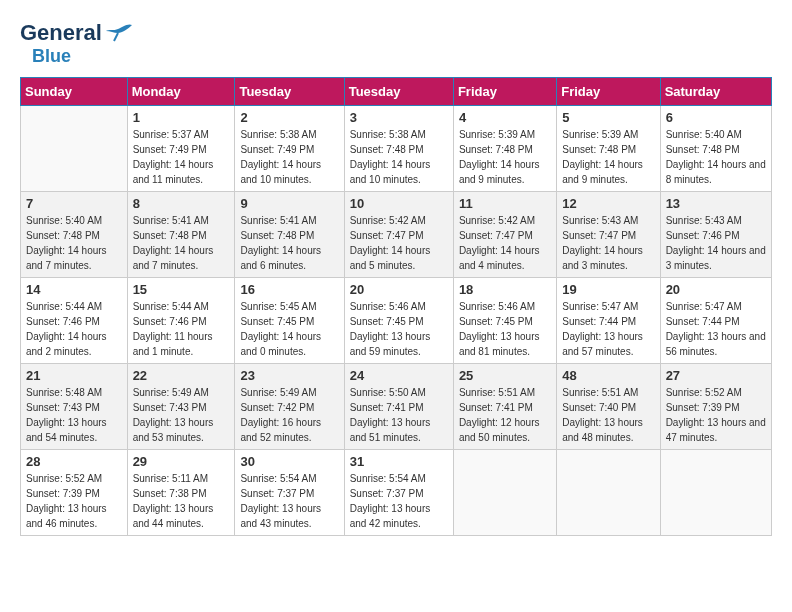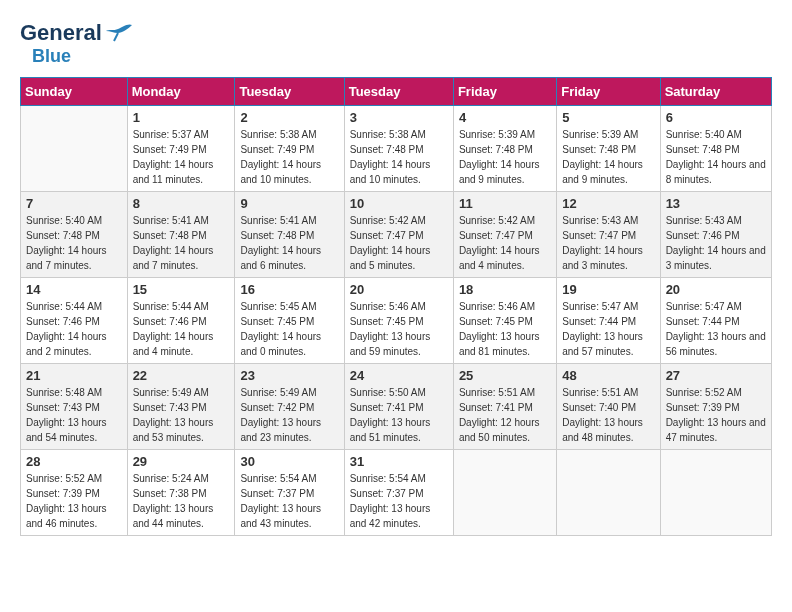--- a/index.html
+++ b/index.html
@@ -178,21 +178,21 @@
           <div class="day-info"><span>Sunrise: 5:43 AM</span><br><span>Sunset: 7:46 PM</span><br><span>Daylight: 14 hours and 3 minutes.</span></div>
         </td>
       </tr>
       <tr>
         <td>
           <span class="day-num">14</span>
           <div class="day-info"><span>Sunrise: 5:44 AM</span><br><span>Sunset: 7:46 PM</span><br><span>Daylight: 14 hours and 2 minutes.</span></div>
         </td>
         <td>
           <span class="day-num">15</span>
-          <div class="day-info"><span>Sunrise: 5:44 AM</span><br><span>Sunset: 7:46 PM</span><br><span>Daylight: 14 hours and 4 minute.</span></div>
+          <div class="day-info"><span>Sunrise: 5:44 AM</span><br><span>Sunset: 7:46 PM</span><br><span>Daylight: 11 hours and 1 minute.</span></div>
         </td>
         <td>
           <span class="day-num">16</span>
           <div class="day-info"><span>Sunrise: 5:45 AM</span><br><span>Sunset: 7:45 PM</span><br><span>Daylight: 14 hours and 0 minutes.</span></div>
         </td>
         <td>
           <span class="day-num">20</span>
           <div class="day-info"><span>Sunrise: 5:46 AM</span><br><span>Sunset: 7:45 PM</span><br><span>Daylight: 13 hours and 59 minutes.</span></div>
         </td>
         <td>
@@ -212,21 +212,21 @@
         <td>
           <span class="day-num">21</span>
           <div class="day-info"><span>Sunrise: 5:48 AM</span><br><span>Sunset: 7:43 PM</span><br><span>Daylight: 13 hours and 54 minutes.</span></div>
         </td>
         <td>
           <span class="day-num">22</span>
           <div class="day-info"><span>Sunrise: 5:49 AM</span><br><span>Sunset: 7:43 PM</span><br><span>Daylight: 13 hours and 53 minutes.</span></div>
         </td>
         <td>
           <span class="day-num">23</span>
-          <div class="day-info"><span>Sunrise: 5:49 AM</span><br><span>Sunset: 7:42 PM</span><br><span>Daylight: 13 hours and 23 minutes.</span></div>
+          <div class="day-info"><span>Sunrise: 5:49 AM</span><br><span>Sunset: 7:42 PM</span><br><span>Daylight: 16 hours and 52 minutes.</span></div>
         </td>
         <td>
           <span class="day-num">24</span>
           <div class="day-info"><span>Sunrise: 5:50 AM</span><br><span>Sunset: 7:41 PM</span><br><span>Daylight: 13 hours and 51 minutes.</span></div>
         </td>
         <td>
           <span class="day-num">25</span>
           <div class="day-info"><span>Sunrise: 5:51 AM</span><br><span>Sunset: 7:41 PM</span><br><span>Daylight: 12 hours and 50 minutes.</span></div>
         </td>
         <td>
@@ -238,21 +238,21 @@
           <div class="day-info"><span>Sunrise: 5:52 AM</span><br><span>Sunset: 7:39 PM</span><br><span>Daylight: 13 hours and 47 minutes.</span></div>
         </td>
       </tr>
       <tr>
         <td>
           <span class="day-num">28</span>
           <div class="day-info"><span>Sunrise: 5:52 AM</span><br><span>Sunset: 7:39 PM</span><br><span>Daylight: 13 hours and 46 minutes.</span></div>
         </td>
         <td>
           <span class="day-num">29</span>
-          <div class="day-info"><span>Sunrise: 5:24 AM</span><br><span>Sunset: 7:38 PM</span><br><span>Daylight: 13 hours and 44 minutes.</span></div>
+          <div class="day-info"><span>Sunrise: 5:11 AM</span><br><span>Sunset: 7:38 PM</span><br><span>Daylight: 13 hours and 44 minutes.</span></div>
         </td>
         <td>
           <span class="day-num">30</span>
           <div class="day-info"><span>Sunrise: 5:54 AM</span><br><span>Sunset: 7:37 PM</span><br><span>Daylight: 13 hours and 43 minutes.</span></div>
         </td>
         <td>
           <span class="day-num">31</span>
           <div class="day-info"><span>Sunrise: 5:54 AM</span><br><span>Sunset: 7:37 PM</span><br><span>Daylight: 13 hours and 42 minutes.</span></div>
         </td>
         <td class="empty-cell"></td>

